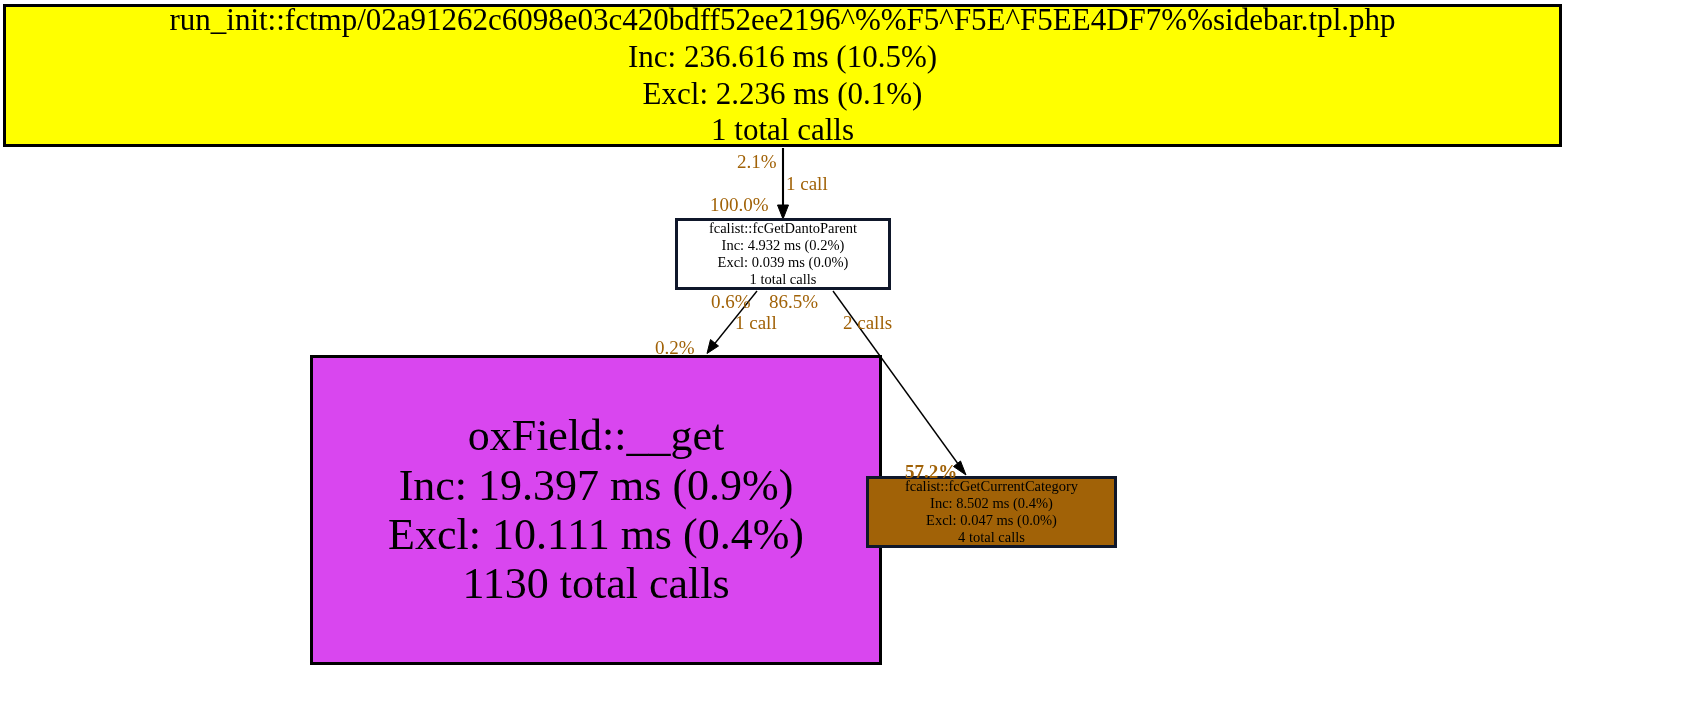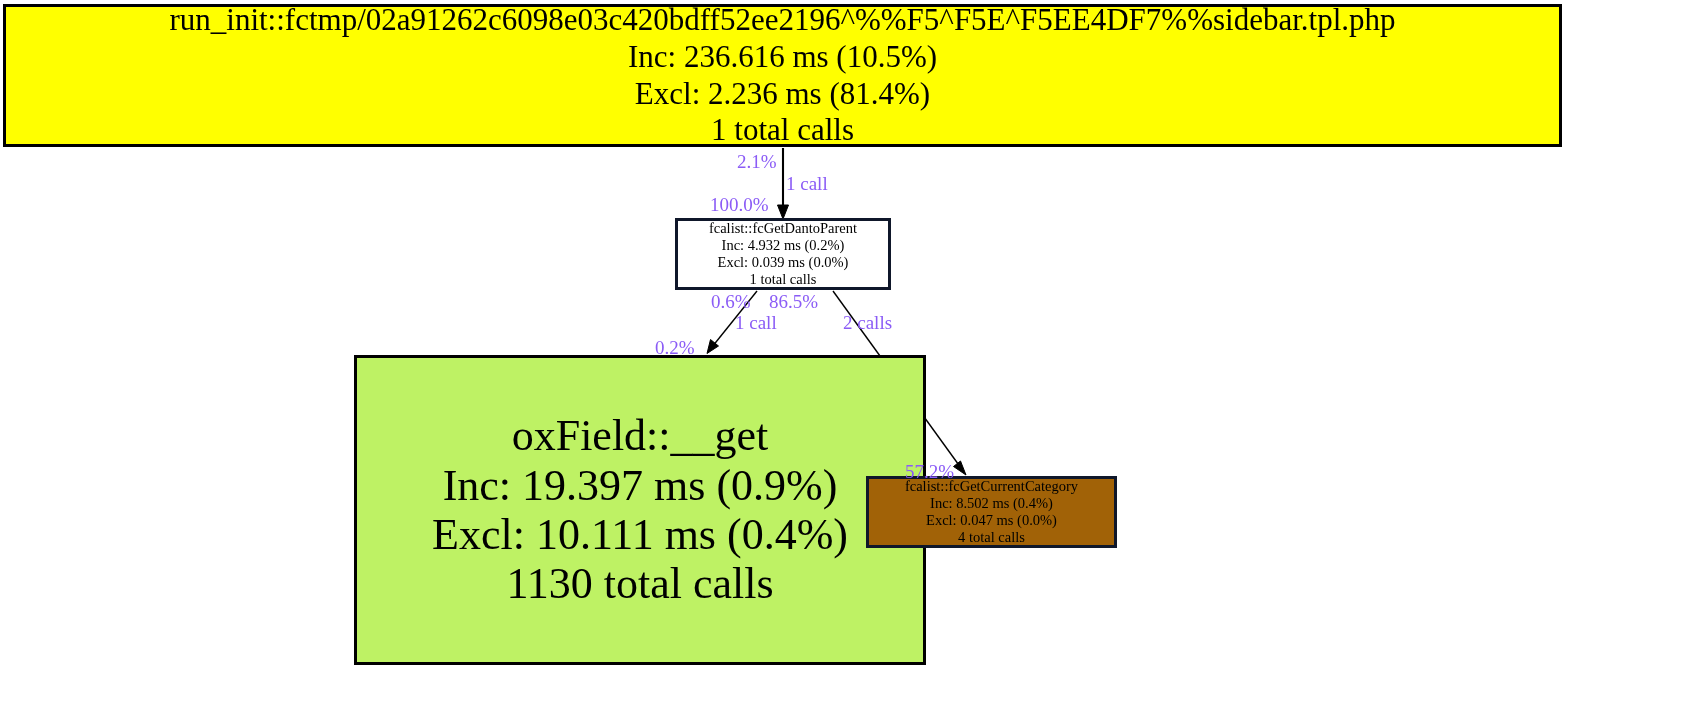--- a/index.html
+++ b/index.html
@@ -71,23 +71,22 @@
   #node-mid .line {
     font-size: 14.5px;
   }
 
   
   #node-red {
     left: 310px;
     top: 355px;
     width: 572px;
     height: 310px;
-    background: #bef264;
+    background: #d946ef;
     border-color: #000000;
-    margin-left: 44px;
   }
   #node-red .line {
     font-size: 44px;
     line-height: 1.12;
   }
 
   
   #node-right {
     left: 866px;
     top: 476px;
@@ -97,31 +96,31 @@
   }
   #node-right .line {
     font-size: 14.5px;
   }
 
   
   .edge-label {
     position: absolute;
     white-space: nowrap;
     font-family: "Liberation Serif", "DejaVu Serif", serif;
-    color: #8b5cf6;
+    color: #a16207;
   }
   .lbl-a { left: 737px; top: 151px; font-size: 19px; }
   .lbl-b { left: 786px; top: 173px; font-size: 19px; }
   .lbl-c { left: 710px; top: 194px; font-size: 19px; }
   .lbl-d { left: 711px; top: 291px; font-size: 19px; }
   .lbl-e { left: 769px; top: 291px; font-size: 19px; }
   .lbl-f { left: 735px; top: 312px; font-size: 19px; }
   .lbl-g { left: 843px; top: 312px; font-size: 19px; }
   .lbl-h { left: 655px; top: 337px; font-size: 19px; text-align: center; }
-  .lbl-i { left: 905px; top: 461px; font-size: 19px; }
+  .lbl-i { left: 905px; top: 461px; font-size: 19px; font-weight: bold; }
 </style>
 </head>
 <body>
 
 <div id="canvas">
 
   <svg class="edges" viewBox="0 0 1688 725" xmlns="http://www.w3.org/2000/svg">
 
     <g>
       <path d="M783,148 L783,211" stroke="#000000" stroke-width="2.1" fill="none"></path>
@@ -135,21 +134,21 @@
 
     <g>
       <path d="M833,291 L961,468" stroke="#000000" stroke-width="1.4" fill="none"></path>
       <polygon points="966,475 953.5,466.5 960.5,461" fill="#000000" stroke="#000000" stroke-width="1"></polygon>
     </g>
   </svg>
 
   <div class="node" id="node-root">
     <span class="line title">run_init::fctmp/02a91262c6098e03c420bdff52ee2196^%%F5^F5E^F5EE4DF7%%sidebar.tpl.php</span>
     <span class="line">Inc: 236.616 ms (10.5%)</span>
-    <span class="line">Excl: 2.236 ms (81.4%)</span>
+    <span class="line">Excl: 2.236 ms (0.1%)</span>
     <span class="line">1 total calls</span>
   </div>
 
   <div class="node" id="node-mid">
     <span class="line">fcalist::fcGetDantoParent</span>
     <span class="line">Inc: 4.932 ms (0.2%)</span>
     <span class="line">Excl: 0.039 ms (0.0%)</span>
     <span class="line">1 total calls</span>
   </div>
 

